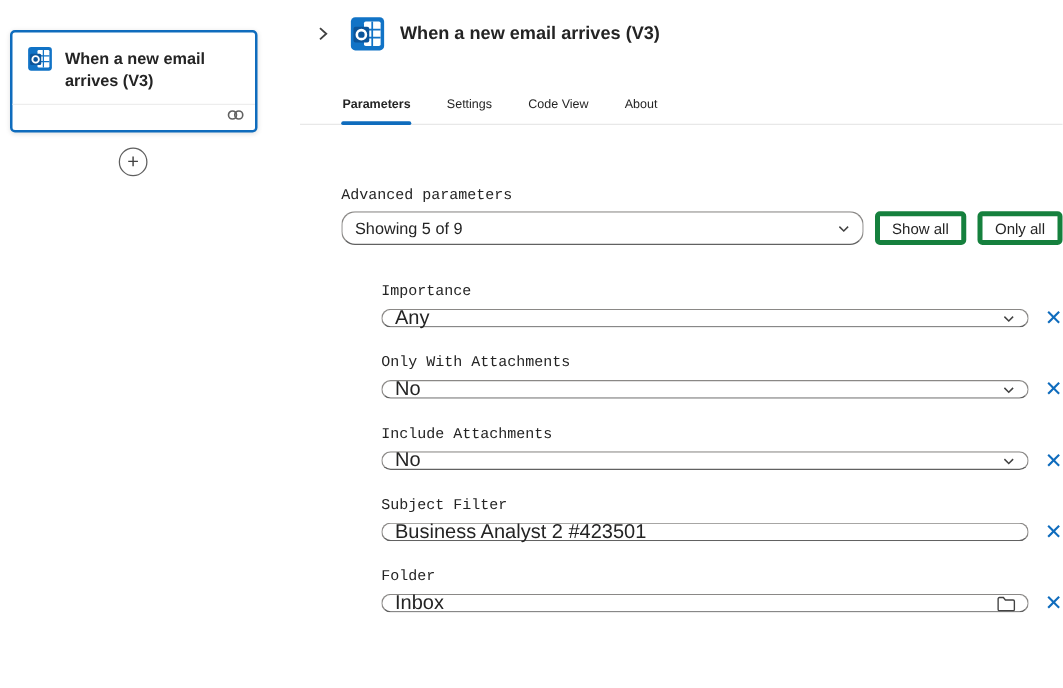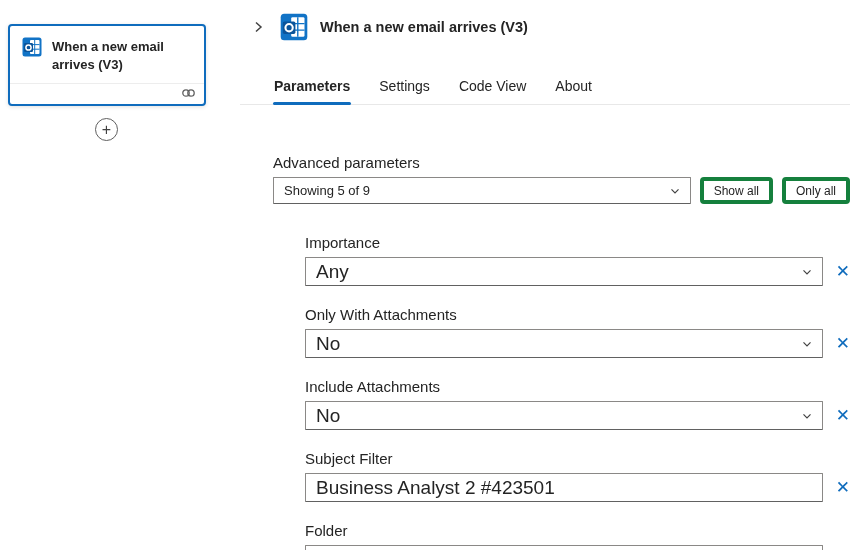--- a/index.html
+++ b/index.html
@@ -36,51 +36,51 @@
   .panel-header { display:flex; align-items:center; gap:12px; padding:13px 16px 0 12px; }
   .collapse-btn { width:16px; height:16px; display:flex; align-items:center; cursor:pointer; }
   .panel-title { font-size:14.5px; font-weight:700; }
   .conn-icon { width:28px; height:28px; flex:0 0 auto; }
 
   .tabs {
     display:flex; gap:27px; margin-top:37px; padding:0 0 0 33px;
     border-bottom:1px solid #e8e8e8;
   }
   .tab {
-    position:relative; font-size:14px; color:#242424;
+    position:relative; font-size:10px; color:#242424;
     padding:0 1px 10px 1px; cursor:pointer;
   }
   .tab.active { font-weight:700; }
   .tab.active::after {
     content:""; position:absolute; left:0; right:0; bottom:-1px; height:3px;
     background:var(--accent); border-radius:2px;
   }
 
   .content { padding:0 0 0 33px; }
-  .section-label { font-size:15px; color:#242424; margin-bottom:6px; }
+  .section-label { font-size:12px; color:#242424; margin-bottom:6px;font-family:Liberation Mono, monospace; }
 
   .adv-label { margin-top:49px; }
   .adv-row { display:flex; align-items:center; gap:9px; }
 
   .combobox, .textbox {
     height:27px; background:#fff; border:1px solid #8a8886; border-bottom-color:#616161;
-    border-radius:1px; display:flex; align-items:center; justify-content:space-between;
+    border-radius:11px; display:flex; align-items:center; justify-content:space-between;
     padding:0 9px 0 10px; font-size:13px; cursor:pointer;
   }
   .adv-combobox { width:425px; }
   .btn {
     height:27px; padding:0 10px; background:#fff; border:4px solid #15803d;
     border-radius:4px; font-size:12px; color:#242424; display:flex; align-items:center;
     cursor:pointer; white-space:nowrap; font-family:"Liberation Sans",sans-serif;
   }
 
   .group { margin-top:20px;margin-left:32px; }
   .group.first { margin-top:30px; }
   .field-row { display:flex; align-items:center; }
-  .field-box { width:535px; height:29px; font-size:19px; }
+  .field-box { width:535px; height:15px; font-size:16px; }
   .clear-x {
     margin-left:13px; color:var(--accent); font-size:17px; line-height:1;
     cursor:pointer; user-select:none;
   }
   .chev { flex:0 0 auto; margin-left:8px; display:flex; align-items:center; }
   .value-text { overflow:hidden; white-space:nowrap; text-overflow:ellipsis; }
 </style>
 </head>
 <body>
 

